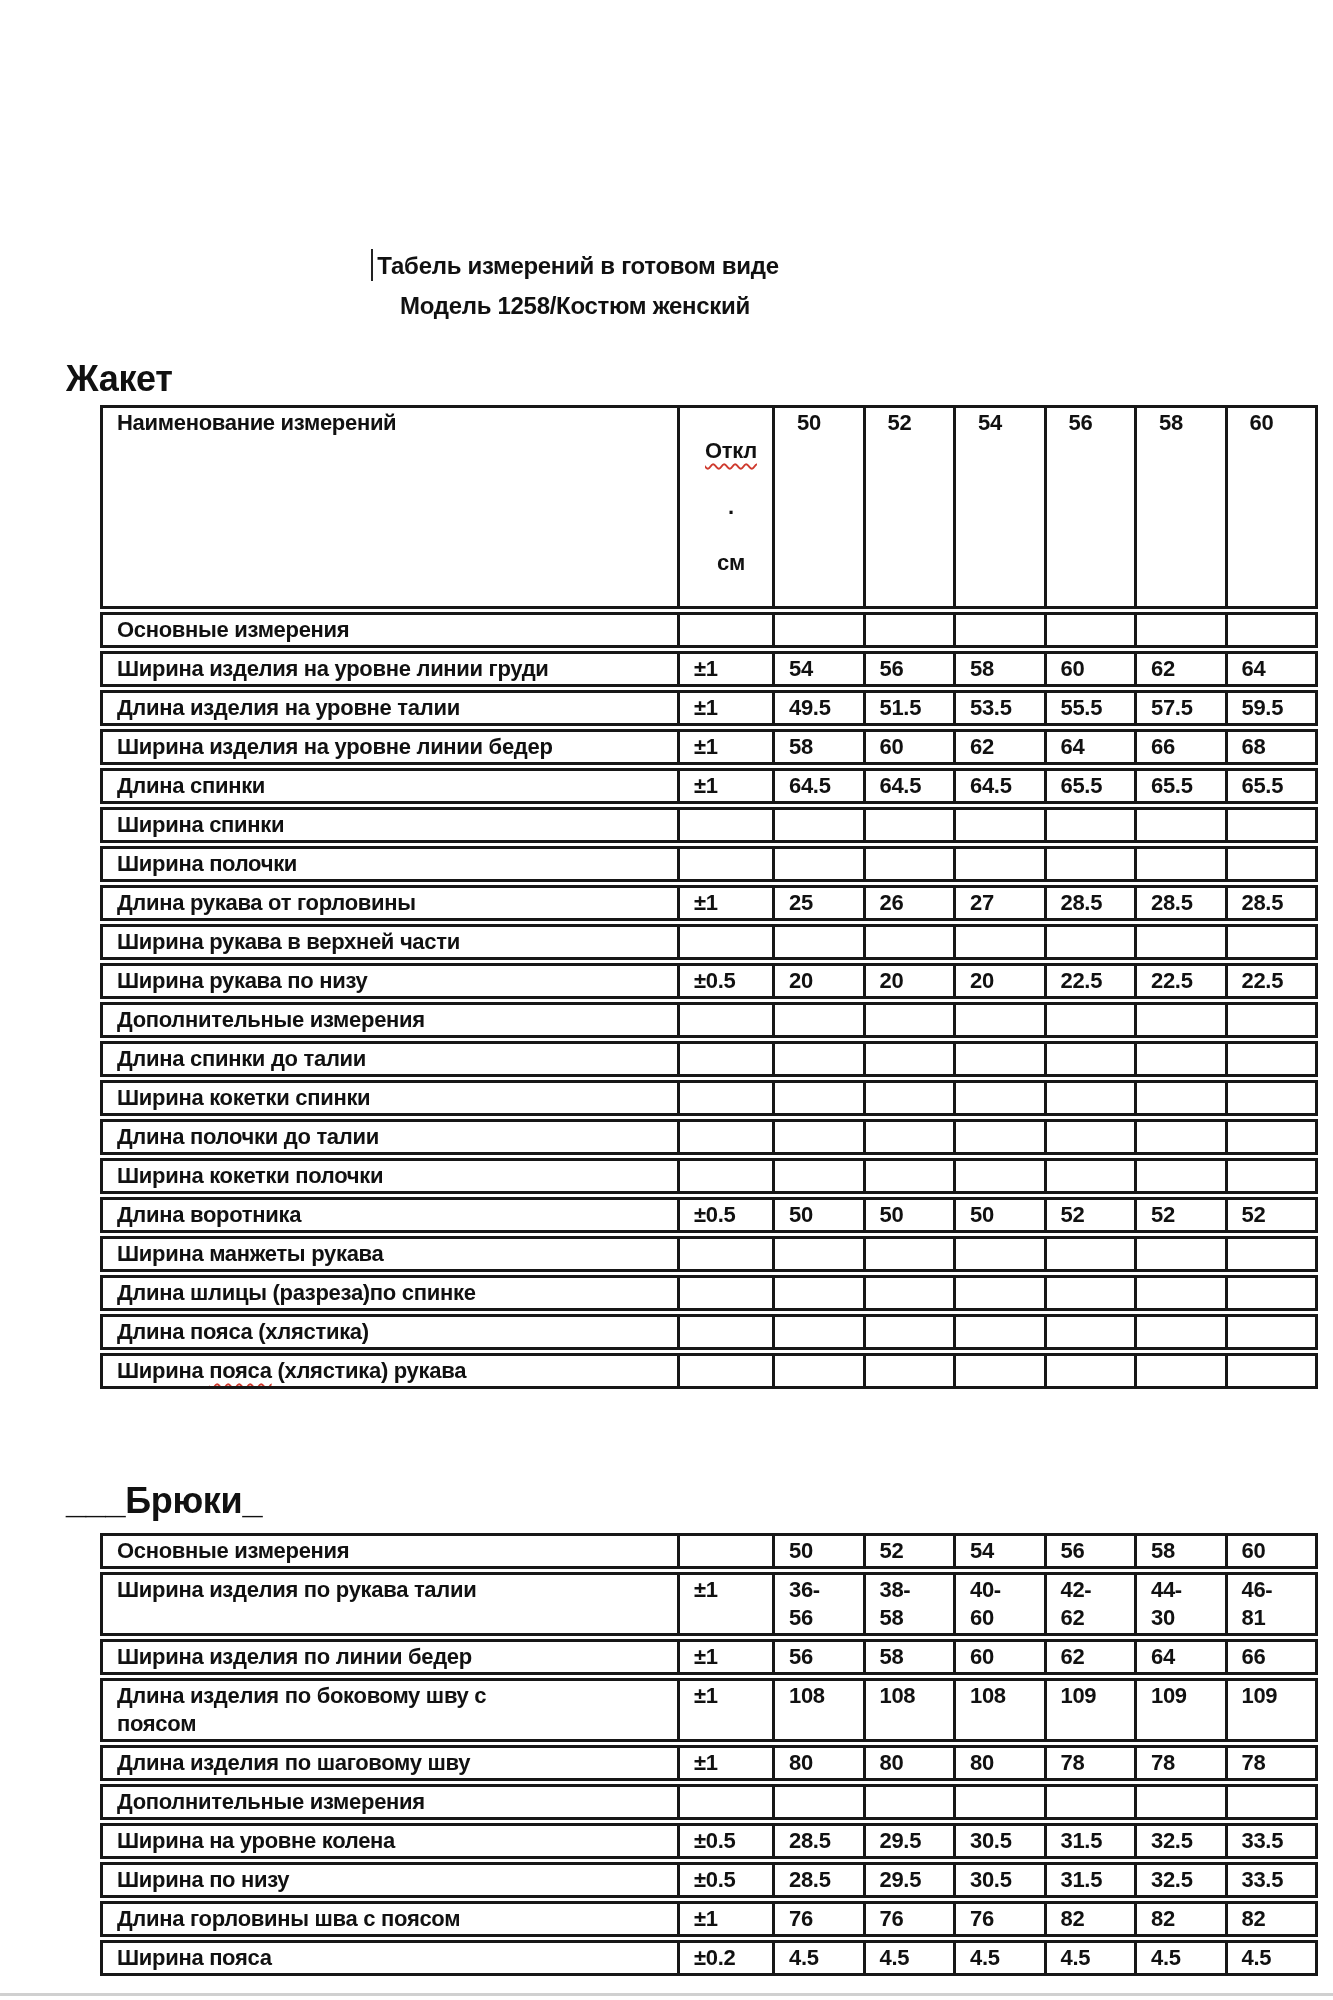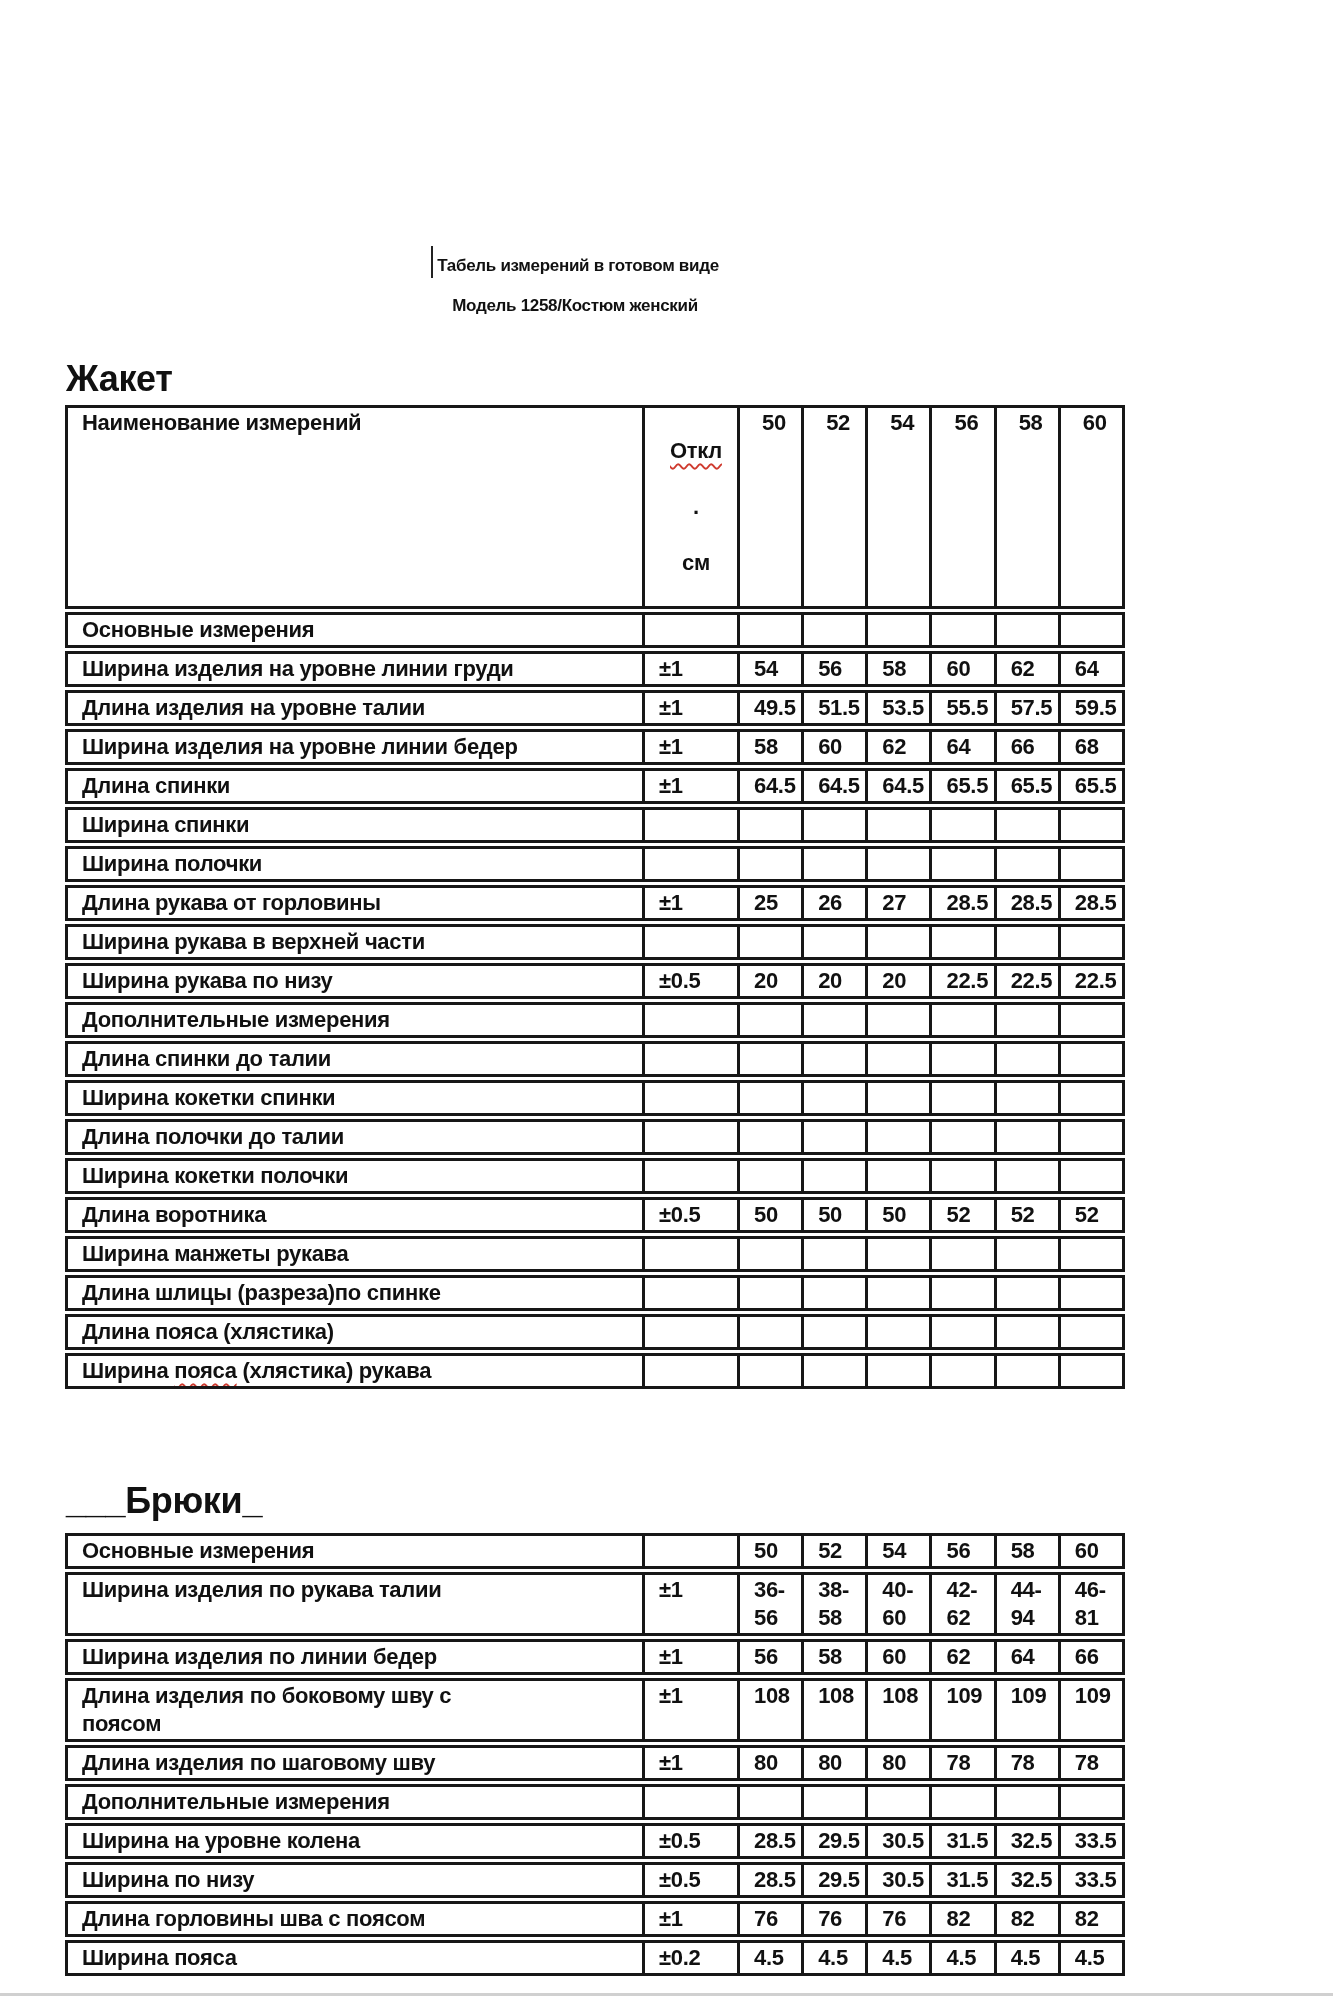--- a/index.html
+++ b/index.html
@@ -11,43 +11,43 @@
     font-family: "Liberation Sans", "DejaVu Sans", sans-serif;
     font-weight: 700;
     color: #111;
     letter-spacing: -0.3px;
   }
   .title-block {
     padding-top: 246px;
     margin-left: 70px;
     width: 1010px;
     text-align: center;
-    font-size: 17px;
+    font-size: 24px;
     line-height: 40px;
   }
   .caret {
     display: inline-block;
     width: 2px; height: 32px;
     background: #222;
     vertical-align: -7px;
     margin-right: 4px;
   }
   .section-heading {
     margin: 36px 0 6px 66px;
     font-size: 36px;
     line-height: 34px;
   }
   .section-heading.underlined {
     margin-top: 92px;
     margin-bottom: 12px;
     text-decoration-thickness: 2px;
   }
   table.meas-table {
-    margin-left: 65px;
-    width: 1060px;
+    margin-left: 100px;
+    width: 1218px;
     table-layout: fixed;
     border-collapse: separate;
     border-spacing: 0 3px;
   }
   .meas-table th, .meas-table td {
     border: 3px solid #171717;
     border-left: none;
     vertical-align: top;
     text-align: left;
     padding: 1px 4px 1px 14px;
@@ -354,21 +354,21 @@
           <td class="c-tol">±1</td>
           <td class="c-val two-line">36-
 56</td>
           <td class="c-val two-line">38-
 58</td>
           <td class="c-val two-line">40-
 60</td>
           <td class="c-val two-line">42-
 62</td>
           <td class="c-val two-line">44-
-94</td>
+30</td>
           <td class="c-val two-line">46-
 81</td>
         </tr>
         <tr>
           <td class="c-name">Ширина изделия по линии  бедер</td>
           <td class="c-tol">±1</td>
           <td class="c-val">56</td>
           <td class="c-val">58</td>
           <td class="c-val">60</td>
           <td class="c-val">62</td>

